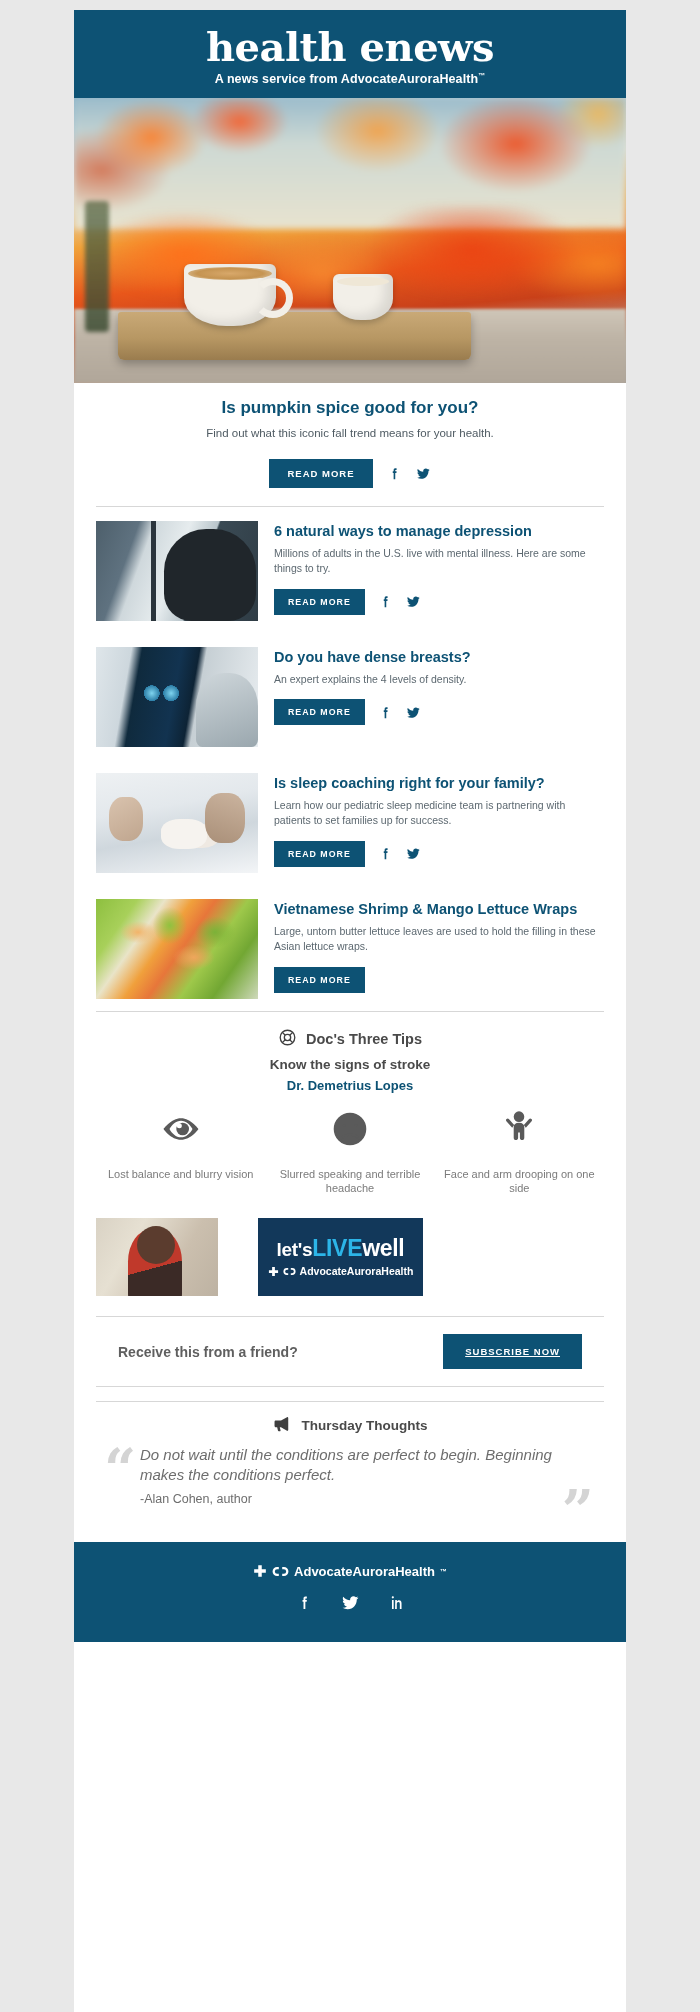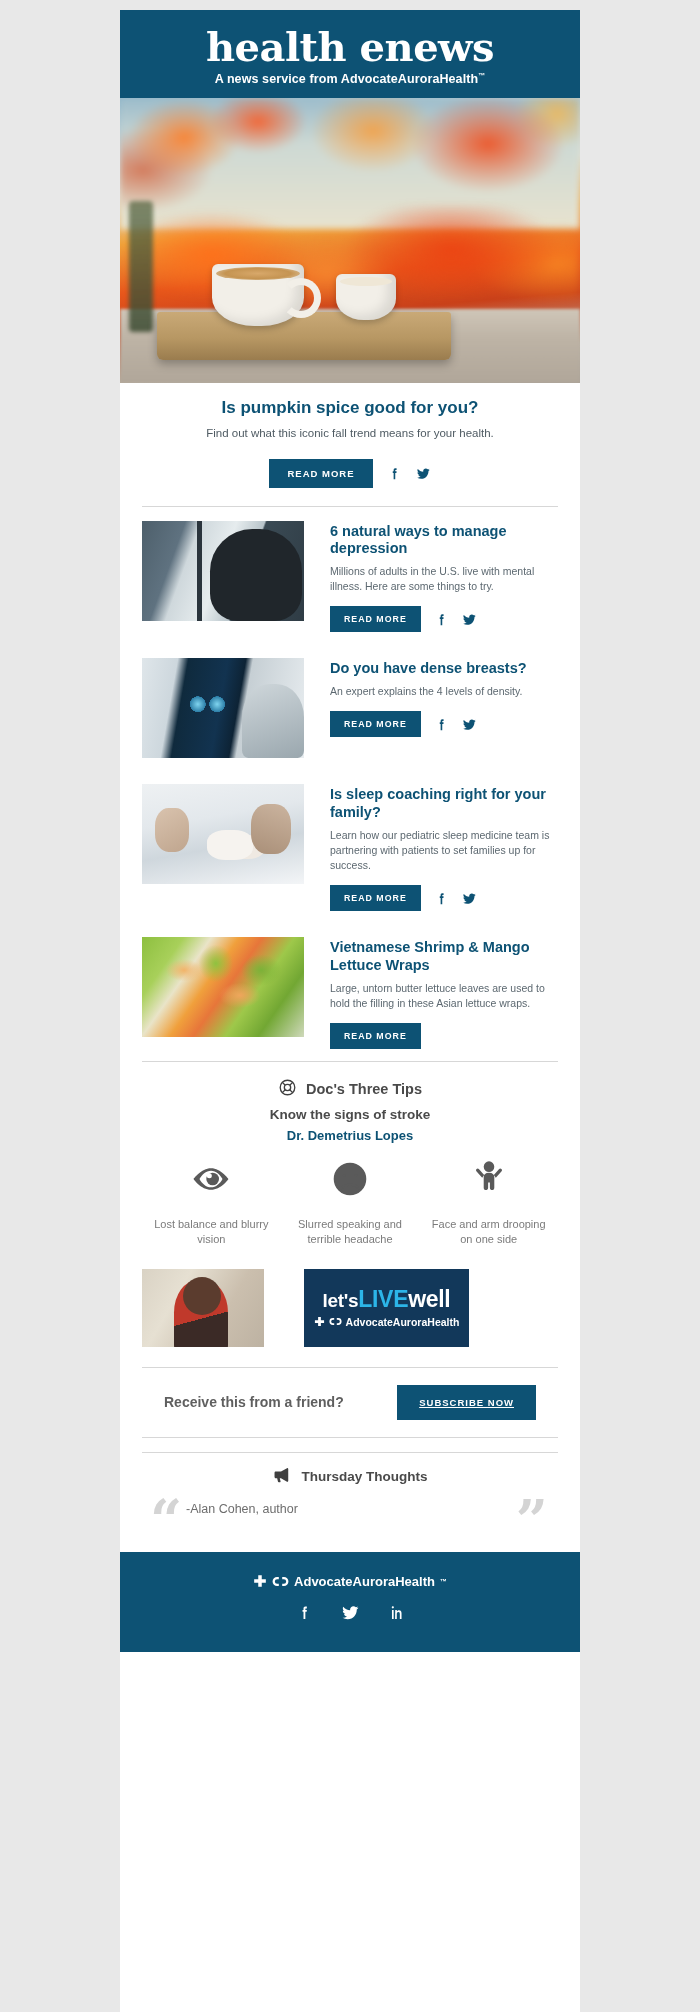--- a/index.html
+++ b/index.html
@@ -10,21 +10,21 @@
   }
   .page {
     width: 700px;
     min-height: 2012px;
     background: #e8e8e8;
     display: flex;
     justify-content: center;
     padding-top: 10px;
   }
   .email {
-    width: 460px;
+    width: 552px;
     background: #ffffff;
     position: relative;
   }
 
   
   .masthead {
     background: #0d5274;
     padding: 16px 0 12px 0;
     text-align: center;
   }
@@ -149,21 +149,21 @@
     text-decoration: none;
   }
   .social-ico { width: 15px; height: 15px; fill: #0d5274; display:block; }
 
   
   .rule { height: 1px; background: #d7d7d7; margin: 0 22px; }
 
   
   .art {
     display: flex;
-    gap: 26px;
+    gap: 16px;
     padding: 14px 22px 12px 22px;
     align-items: flex-start;
   }
   .art-thumb {
     width: 162px; min-width: 162px; height: 100px;
     overflow: hidden; position: relative;
     background: #b9c3c9;
   }
   .art-body { padding-top: 2px; }
   .art-title {
@@ -512,20 +512,21 @@
         <span>
           <svg width="20" height="16" viewBox="0 0 26 20" fill="#3f3f3f">
             <path d="M2 7.2v5.4c0 .9.7 1.6 1.6 1.6h1.8l1 4.4c.1.5.6.8 1.1.8h1.3c.7 0 1.2-.6 1-1.3l-1-3.9h1.6l7.8 4.6c.7.4 1.6-.1 1.6-.9V2.1c0-.8-.9-1.3-1.6-.9l-7.8 4.4H3.6C2.7 5.6 2 6.3 2 7.2z"></path>
             <path d="M23.5 6.2v7.6c1.4-.6 2.4-2.1 2.4-3.8s-1-3.2-2.4-3.8z" opacity="0"></path>
           </svg>
         </span>
         <span>Thursday Thoughts</span>
       </div>
       <div class="quote-wrap">
         <span class="qmark qmark-open">“</span>
+        <div class="quote-text">Do not wait until the conditions are perfect to begin. Beginning makes the conditions perfect.</div>
         <div class="quote-attr">-Alan Cohen, author</div>
         <span class="qmark qmark-close">”</span>
       </div>
     </div>
 
     <div class="footer">
       <div class="footer-brand">
         <svg width="14" height="14" viewBox="0 0 24 24" fill="#ffffff">
             <path d="M9 2h6v7h7v6h-7v7H9v-7H2V9h7z"></path>
           </svg>

